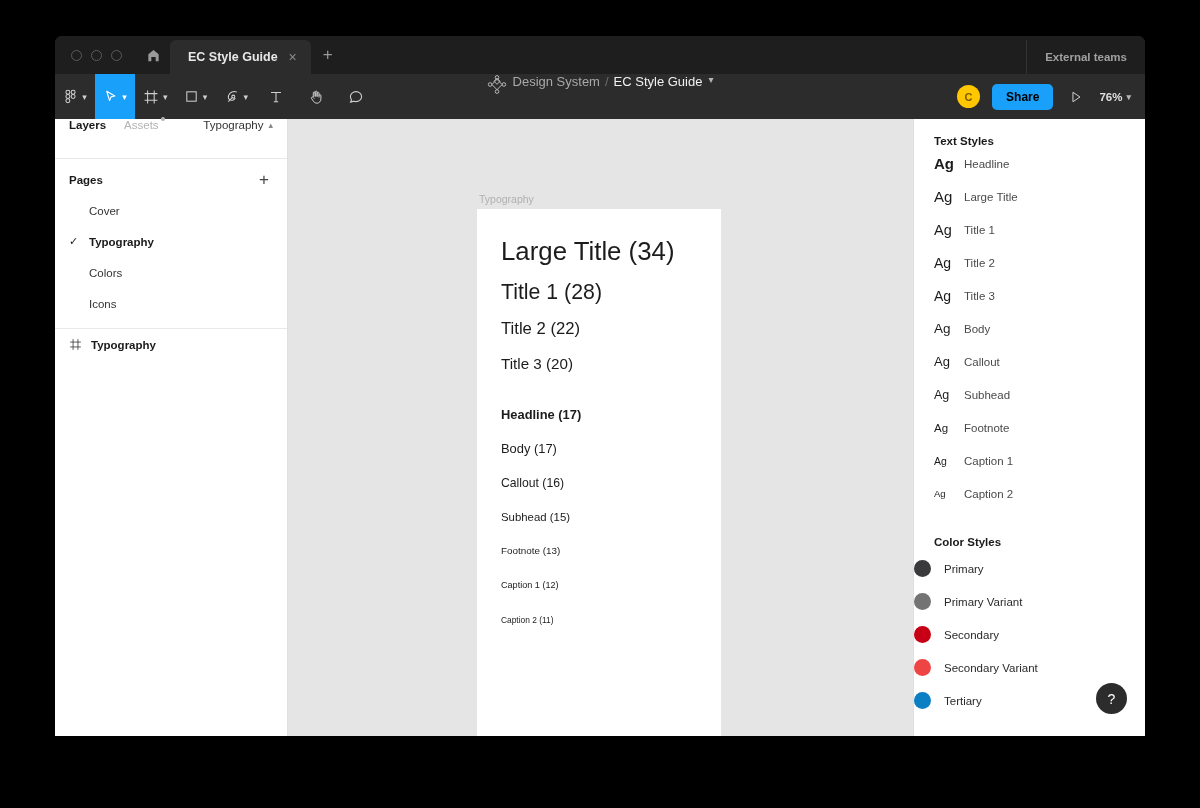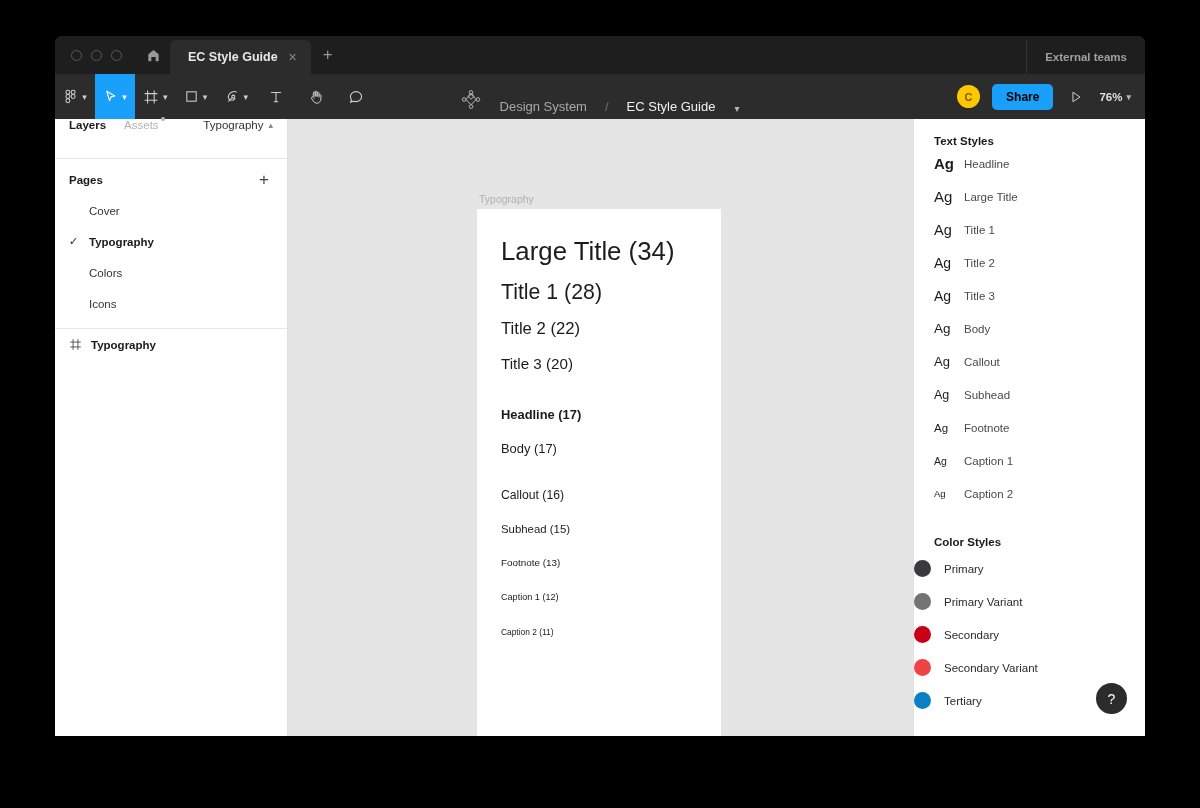--- a/index.html
+++ b/index.html
@@ -99,22 +99,22 @@
     cursor: pointer;
   }
   .tool.active { background: #18a0fb; }
   .tool .caret { font-size: 9px; color: #cfcfcf; }
   .tool.active .caret { color: #fff; }
 
   .breadcrumb {
     position: absolute;
     left: 50%; top: 0; transform: translateX(-50%);
     height: 40px;
-    display: flex; align-items: flex-end;
-    gap: 18px;
+    display: flex; align-items: flex-start;
+    gap: 5px;
     white-space: nowrap;
   }
   .bc-team { font-size: 13px; color: #a8a8a8; }
   .bc-sep { font-size: 13px; color: #6e6e6e; }
   .bc-file { font-size: 13px; color: #f0f0f0; }
   .bc-caret { font-size: 10px; color: #b5b5b5; margin-left: 1px; }
 
   .toolbar-right {
     margin-left: auto;
     display: flex; align-items: center;
@@ -472,21 +472,21 @@
 
     <div class="canvas">
       <div class="frame-wrap">
         <div class="frame-label">Typography</div>
         <div class="frame">
           <div class="spec" style="font-size:25.8px;margin-bottom:14px;">Large Title (34)</div>
           <div class="spec" style="font-size:21.3px;margin-bottom:14px;">Title 1 (28)</div>
           <div class="spec" style="font-size:16.7px;margin-bottom:16px;">Title 2 (22)</div>
           <div class="spec" style="font-size:15.2px;margin-bottom:35px;">Title 3 (20)</div>
           <div class="spec" style="font-size:12.9px;font-weight:bold;margin-bottom:19px;">Headline (17)</div>
-          <div class="spec" style="font-size:12.9px;margin-bottom:32px;">Body (17)</div>
+          <div class="spec" style="font-size:12.9px;margin-bottom:20px;">Body (17)</div>
           <div class="spec" style="font-size:12.2px;margin-bottom:21px;">Callout (16)</div>
           <div class="spec" style="font-size:11.4px;margin-bottom:22px;">Subhead (15)</div>
           <div class="spec" style="font-size:9.9px;margin-bottom:24px;">Footnote (13)</div>
           <div class="spec" style="font-size:9.1px;margin-bottom:25px;">Caption 1 (12)</div>
           <div class="spec" style="font-size:8.4px;">Caption 2 (11)</div>
         </div>
       </div>
     </div>
 
     <div class="right-panel">

